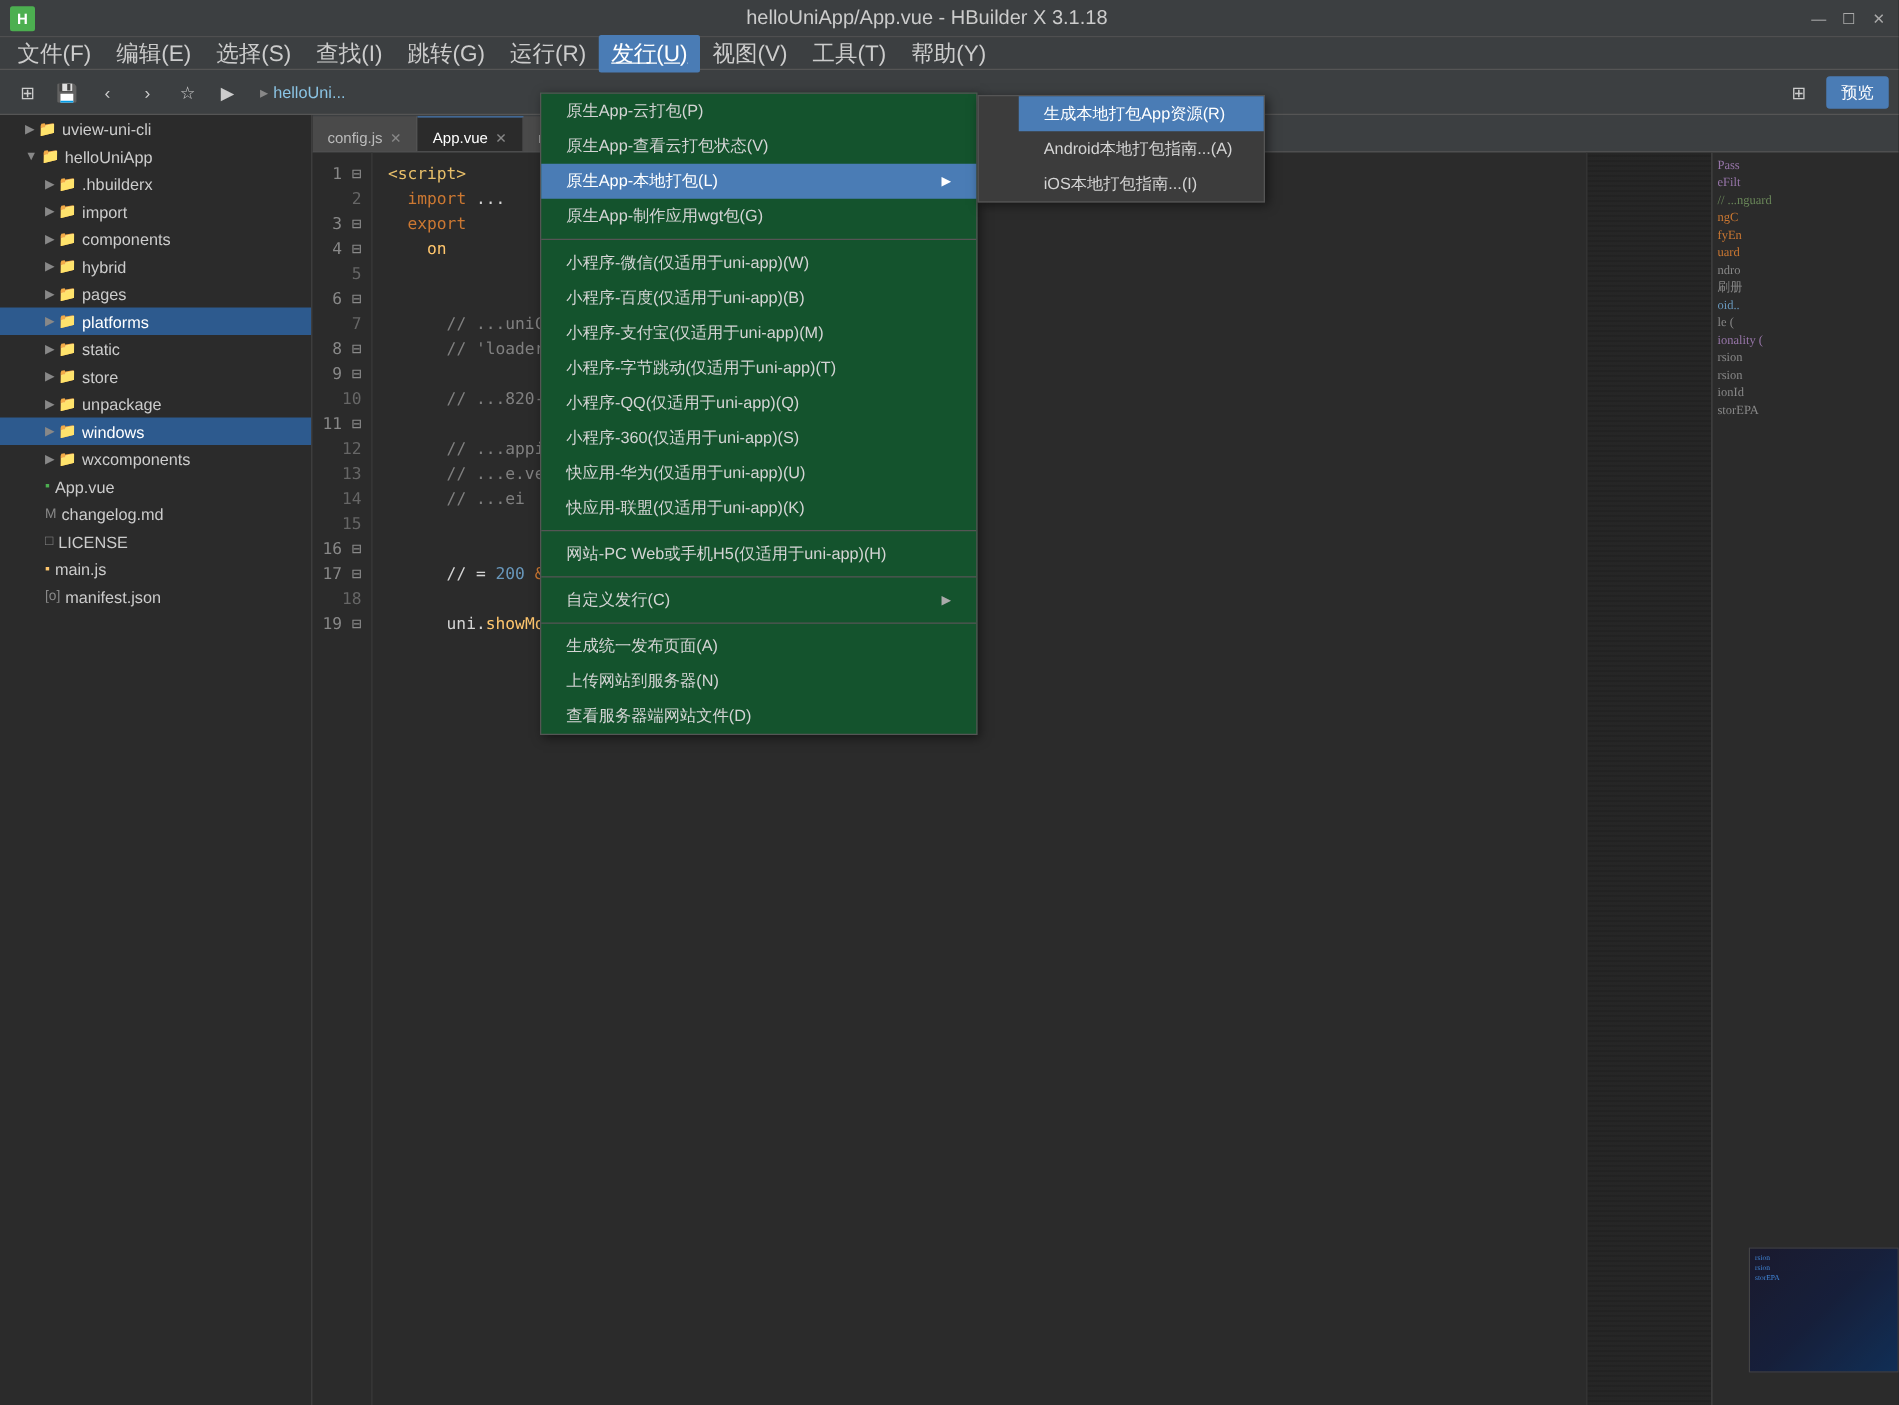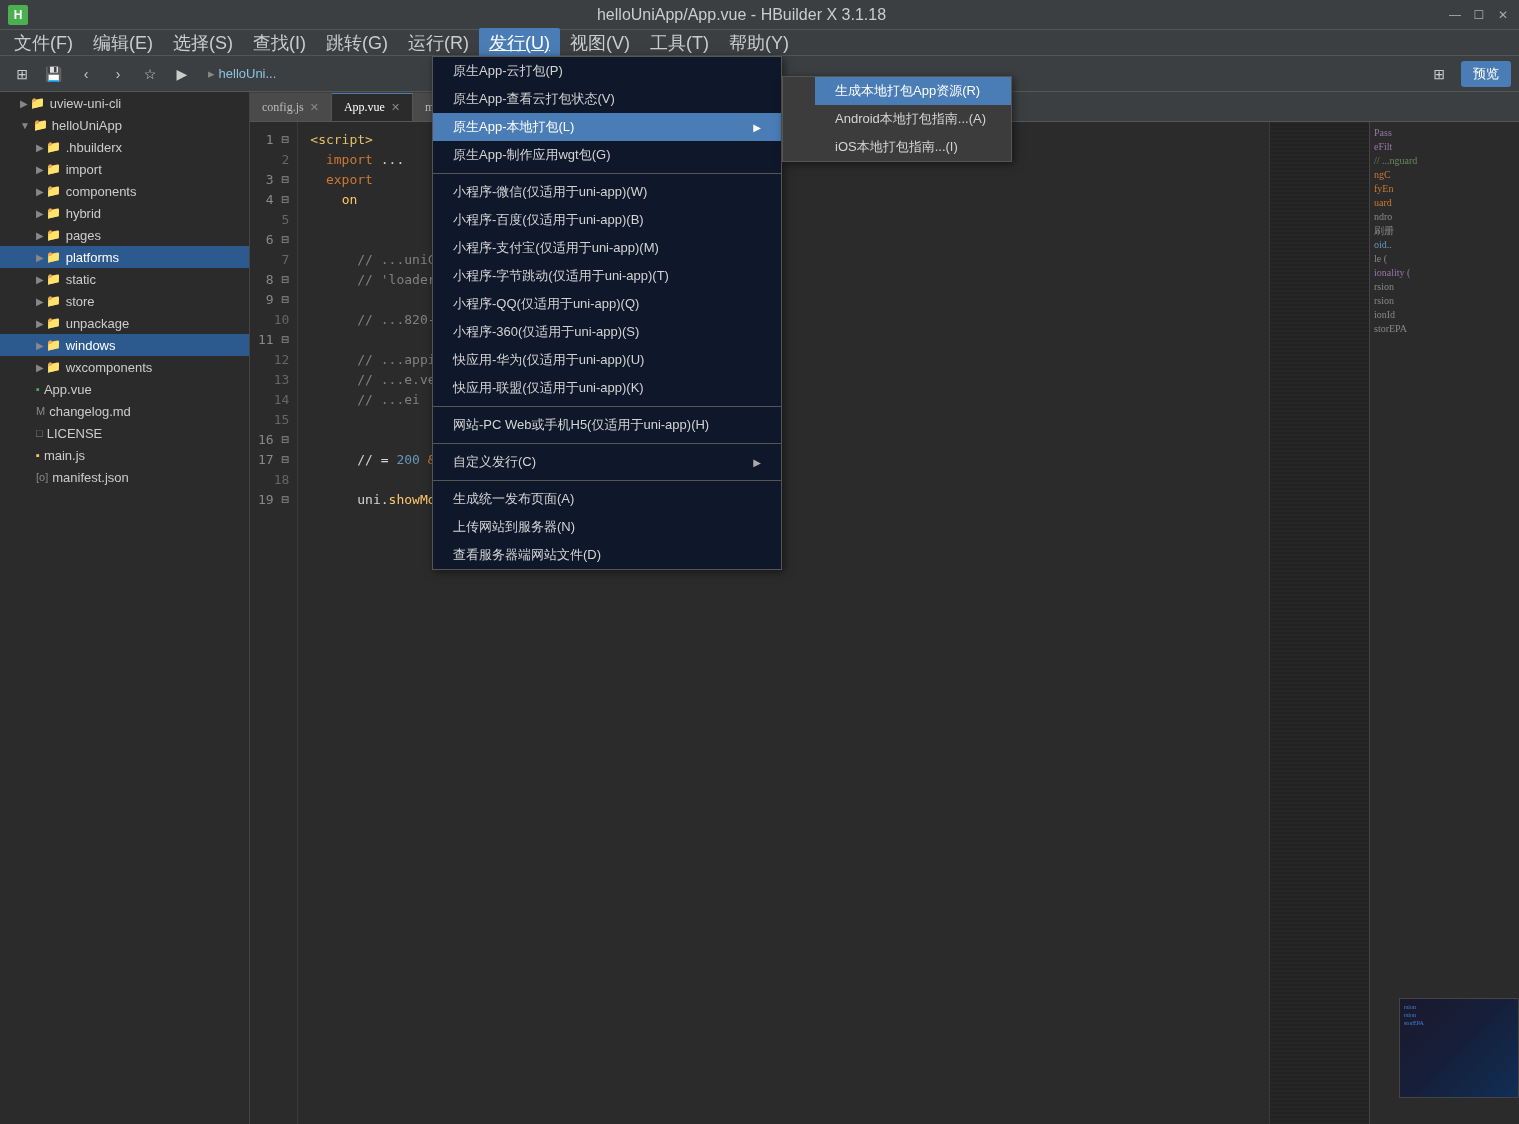--- a/index.html
+++ b/index.html
@@ -136,30 +136,29 @@
     .tabs-bar {
       display: flex;
       background: #3c3f41;
       border-bottom: 1px solid #555;
       height: 30px;
       align-items: flex-end;
       overflow: hidden;
     }
     .tab {
       display: flex;
-      align-items: center;
+      align-items: flex-end;
       padding: 4px 12px;
       height: 28px;
       background: #4a4a4a;
       border-right: 1px solid #555;
       cursor: pointer;
       color: #bbb;
       font-size: 12px;
       gap: 6px;
-      font-family: Liberation Serif, serif;
     }
     .tab.active {
       background: #2b2b2b;
       color: white;
       border-top: 1px solid #4a7cb5;
     }
     .tab-close { color: #888; font-size: 11px; }
 
     
     .code-area {
@@ -216,25 +215,26 @@
     .right-panel {
       width: 150px;
       background: #2b2b2b;
       border-left: 1px solid #444;
       font-size: 11px;
       color: #888;
       overflow: hidden;
     }
     .dropdown-menu {
       position: absolute;
-      background: #0f172a;
+      background: #14532d;
       border: 1px solid #555;
       box-shadow: 2px 2px 8px rgba(0,0,0,0.5);
       min-width: 200px;
       z-index: 200;
+      margin-top: 18px;
     }
     .dropdown-item {
       padding: 5px 20px;
       cursor: pointer;
       color: #d4d4d4;
       font-size: 13px;
       display: flex;
       align-items: center;
       justify-content: space-between;
       white-space: nowrap;

